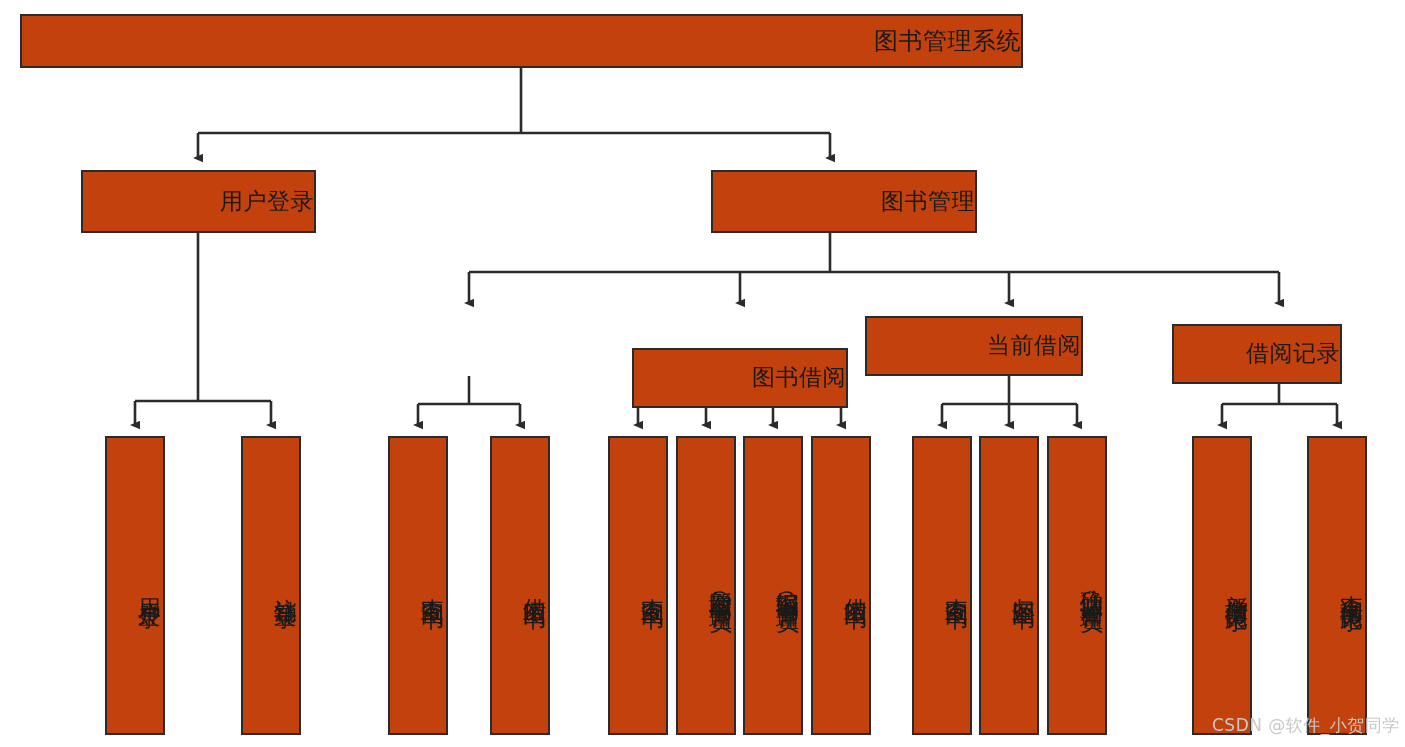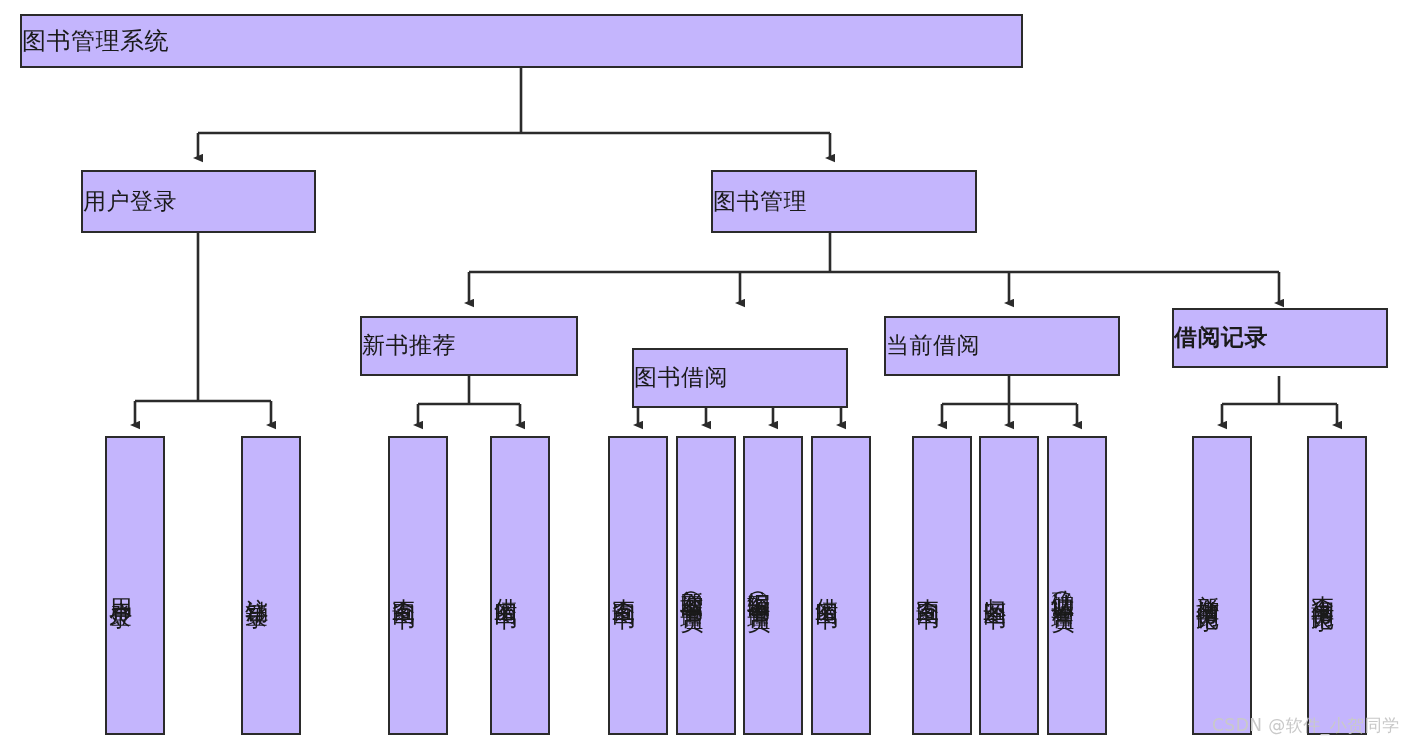--- a/index.html
+++ b/index.html
@@ -21,25 +21,25 @@
   svg.diagram-canvas {
     position: absolute;
     left: 0;
     top: 0;
     width: 1405px;
     height: 747px;
   }
   .node-box {
     position: absolute;
     box-sizing: border-box;
-    background: #c4b5fd;
+    background: #c2410c;
     border: 2.5px solid #2b2b2b;
     display: flex;
     align-items: center;
-    justify-content: flex-start;
+    justify-content: flex-end;
     overflow: hidden;
   }
   .node-label {
     color: #1a1a1a;
     line-height: 1.18;
     text-align: center;
     white-space: nowrap;
     letter-spacing: 0.5px;
   }
   .node-box.horizontal .node-label {
@@ -135,30 +135,27 @@
     <span class="node-label">图书管理系统</span>
   </div>
 
   <div class="node-box horizontal" style="left:81px; top:170px; width:235px; height:63px;">
     <span class="node-label">用户登录</span>
   </div>
   <div class="node-box horizontal" style="left:711px; top:170px; width:266px; height:63px;">
     <span class="node-label">图书管理</span>
   </div>
 
-  <div class="node-box horizontal" style="left:360px; top:316px; width:218px; height:60px;">
-    <span class="node-label">新书推荐</span>
-  </div>
   <div class="node-box horizontal" style="left:632px; top:316px; width:216px; height:60px;margin-top:32px;">
     <span class="node-label">图书借阅</span>
   </div>
-  <div class="node-box horizontal" style="left:884px; top:316px; width:236px; height:60px;">
+  <div class="node-box horizontal" style="left:865px; top:316px; width:218px; height:60px;">
     <span class="node-label">当前借阅</span>
   </div>
-  <div class="node-box horizontal" style="left:1172px; top:308px; width:216px; height:60px;font-weight:bold;">
+  <div class="node-box horizontal" style="left:1172px; top:324px; width:170px; height:60px;">
     <span class="node-label">借阅记录</span>
   </div>
 
   <div class="node-box vertical" style="left:105px; top:436px; width:60px; height:299px;">
     <span class="node-label">用户登录</span>
   </div>
   <div class="node-box vertical" style="left:241px; top:436px; width:60px; height:299px;">
     <span class="node-label">注销登录</span>
   </div>
 

